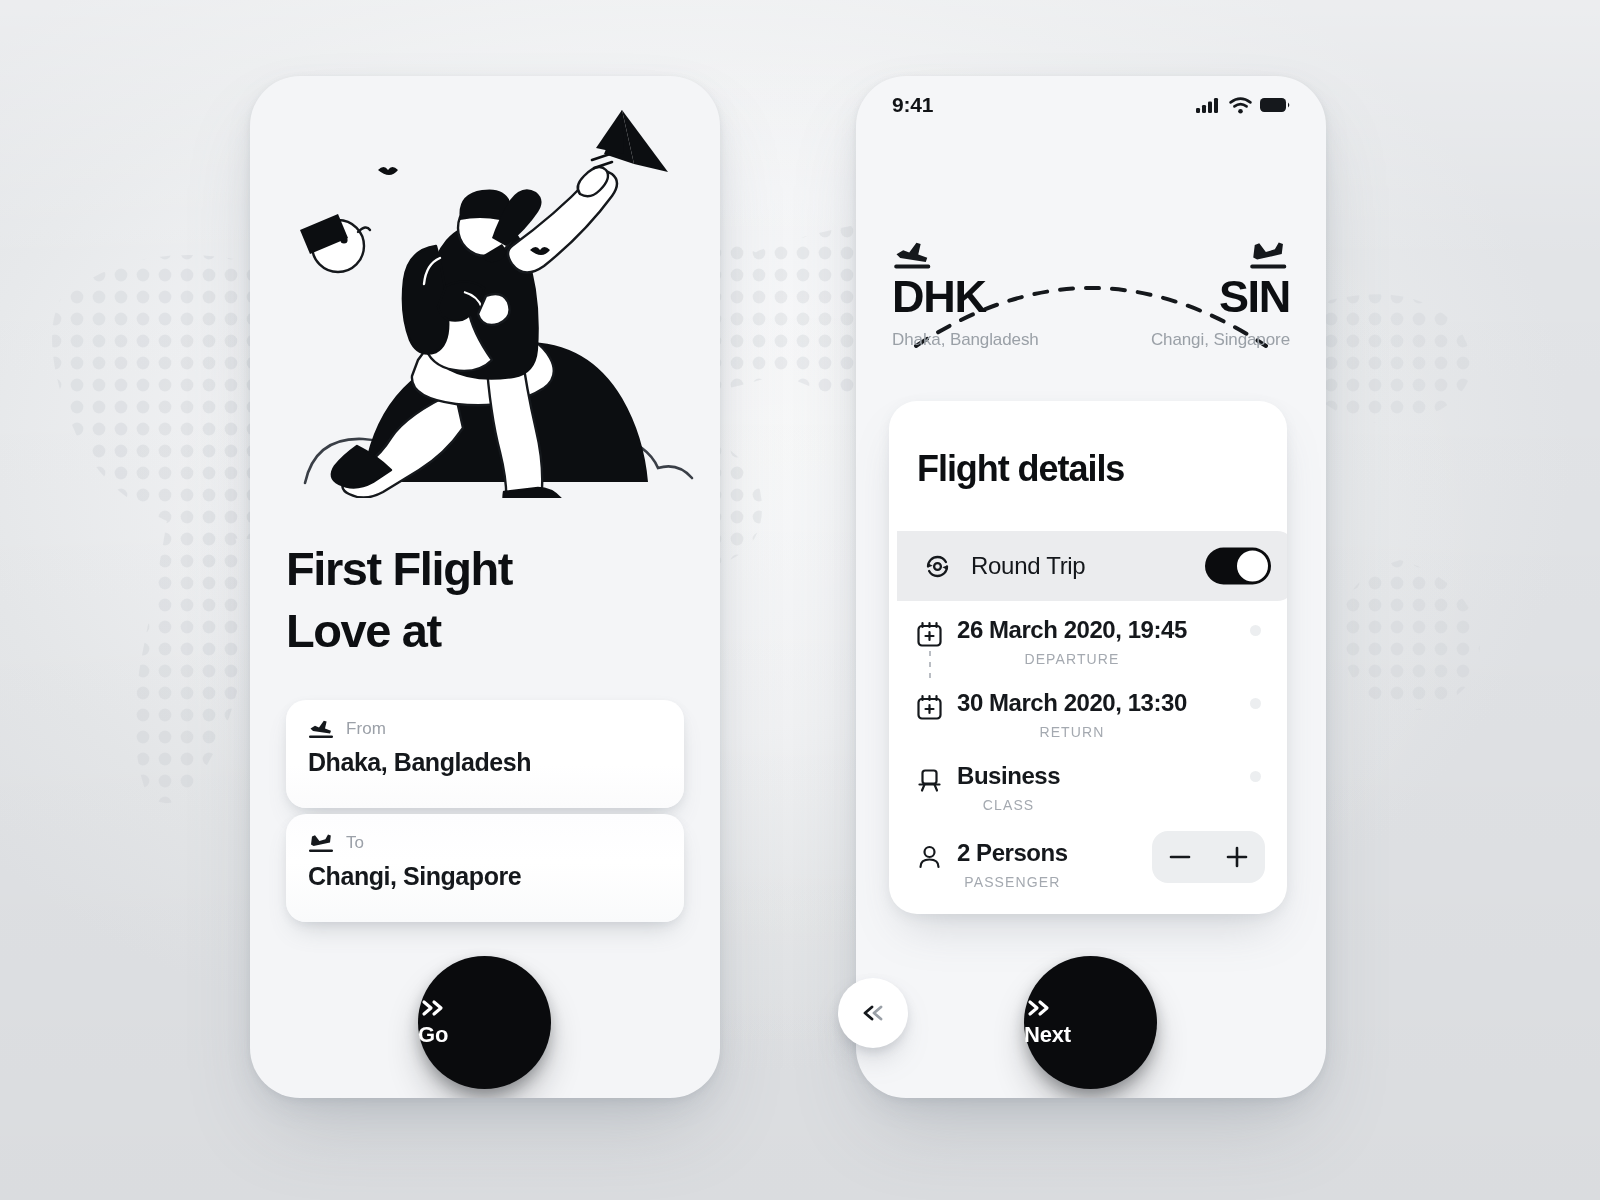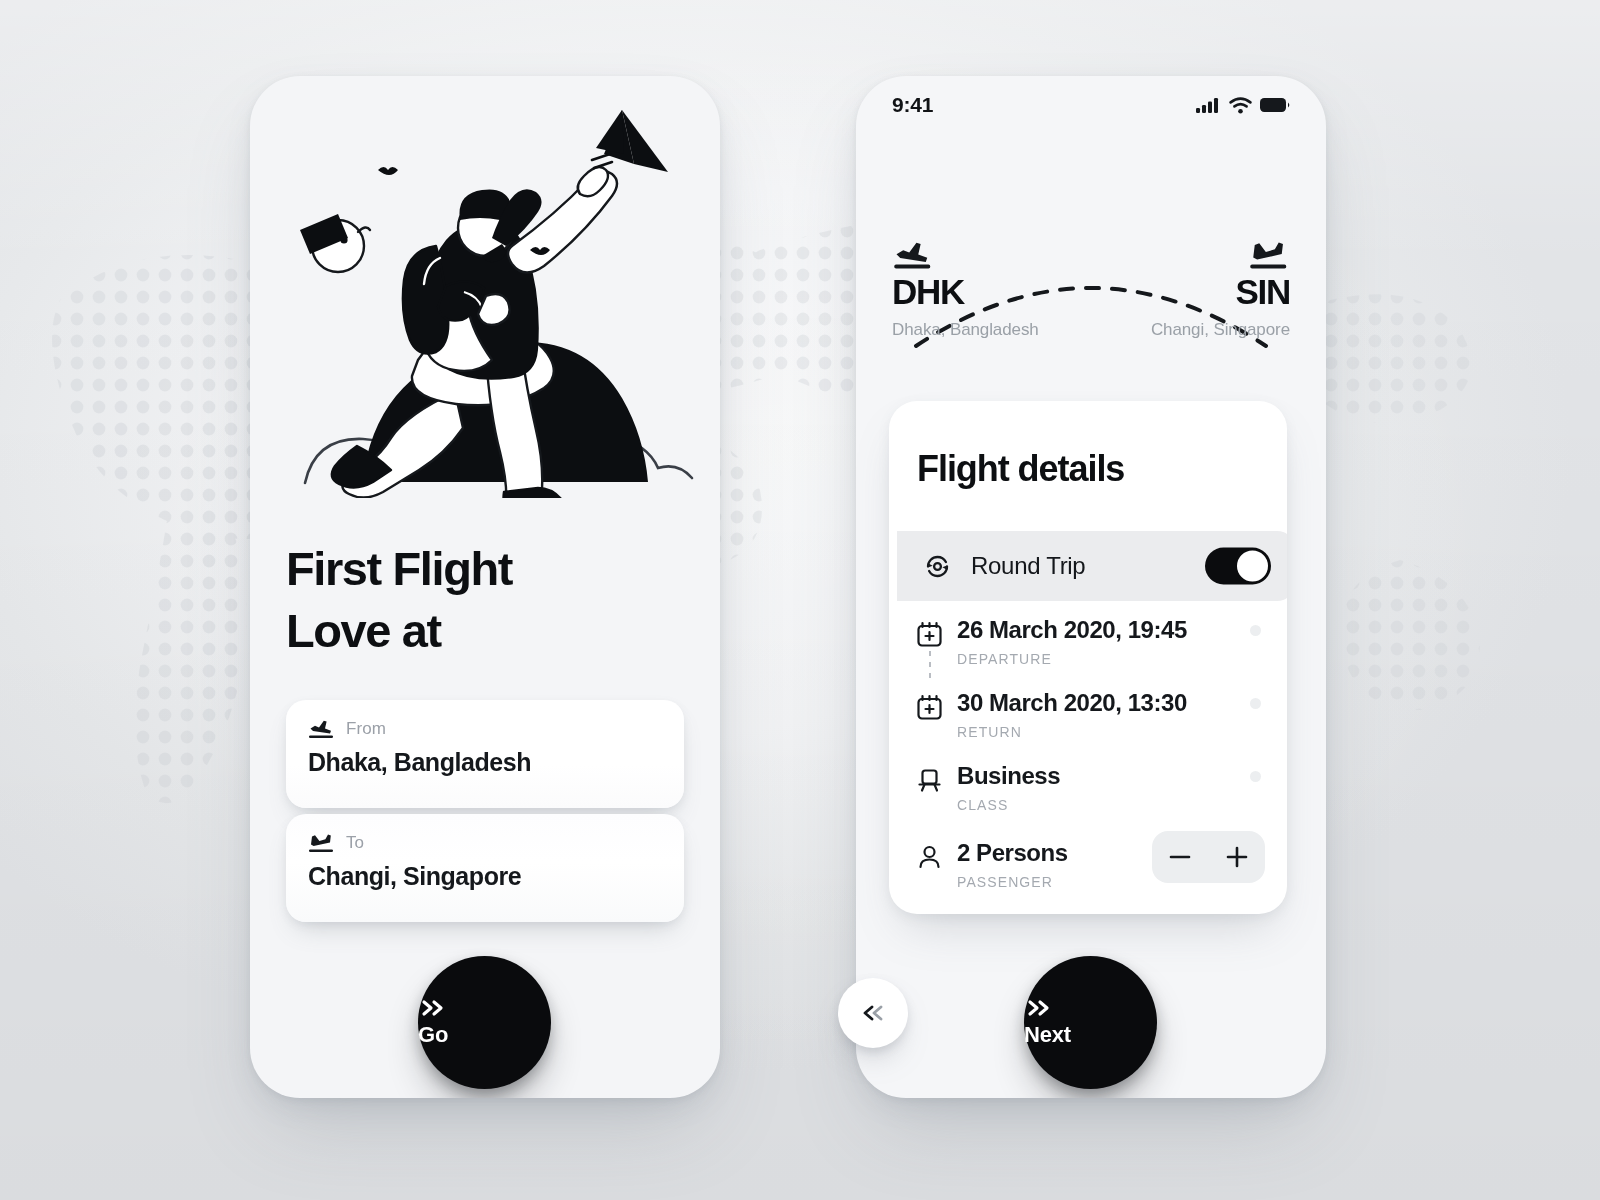--- a/index.html
+++ b/index.html
@@ -91,21 +91,21 @@
   #status-time{ font-size:21px; font-weight:700; color:#111316; letter-spacing:-.2px; }
   #status-icons{ display:flex; align-items:center; gap:8px; }
 
   #route{
     position:absolute; left:0; top:140px; width:470px; height:160px;
   }
   .route-end{ position:absolute; }
   #route-from{ left:36px; top:164px; text-align:left; }
   #route-to{ right:36px; top:164px; text-align:right; }
   .route-code{
-    font-size:35px; font-weight:700; color:#0d0f12; letter-spacing:-1.3px; line-height:1;
+    font-size:45px; font-weight:700; color:#0d0f12; letter-spacing:-1.3px; line-height:1;
   }
   .route-city{
     margin-top:11px; font-size:17px; color:#9aa0a7; letter-spacing:-.1px;
   }
 
   #details-card{
     position:absolute; left:33px; top:325px;
     width:398px; height:513px;
     border-radius:28px;
     background:#ffffff;
@@ -136,21 +136,21 @@
     width:31px; height:31px; border-radius:50%; background:#fff;
   }
 
   .detail-row{
     position:absolute; left:0; width:398px;
     display:flex; align-items:flex-start;
   }
   .detail-icon{ position:absolute; left:27px; top:4px; }
   .detail-text{ position:absolute; left:68px; top:0; }
   .detail-main{ font-size:24px; font-weight:700; color:#15181c; letter-spacing:-.45px; line-height:1.1; }
-  .detail-sub{ margin-top:8px; font-size:14px; color:#a4a9b0; letter-spacing:1.1px; font-weight:400; }
+  .detail-sub{ margin-top:8px; font-size:14px; color:#a4a9b0; letter-spacing:1.1px; font-weight:400;text-align:center; }
   .row-dot{
     position:absolute; right:26px; top:8px;
     width:11px; height:11px; border-radius:50%; background:#eceef0;
   }
   #row-departure{ top:216px; }
   #row-return{ top:289px; }
   #row-class{ top:362px; }
   #row-passenger{ top:439px; }
   #dotted-connector{
     position:absolute; left:40px; top:250px;

